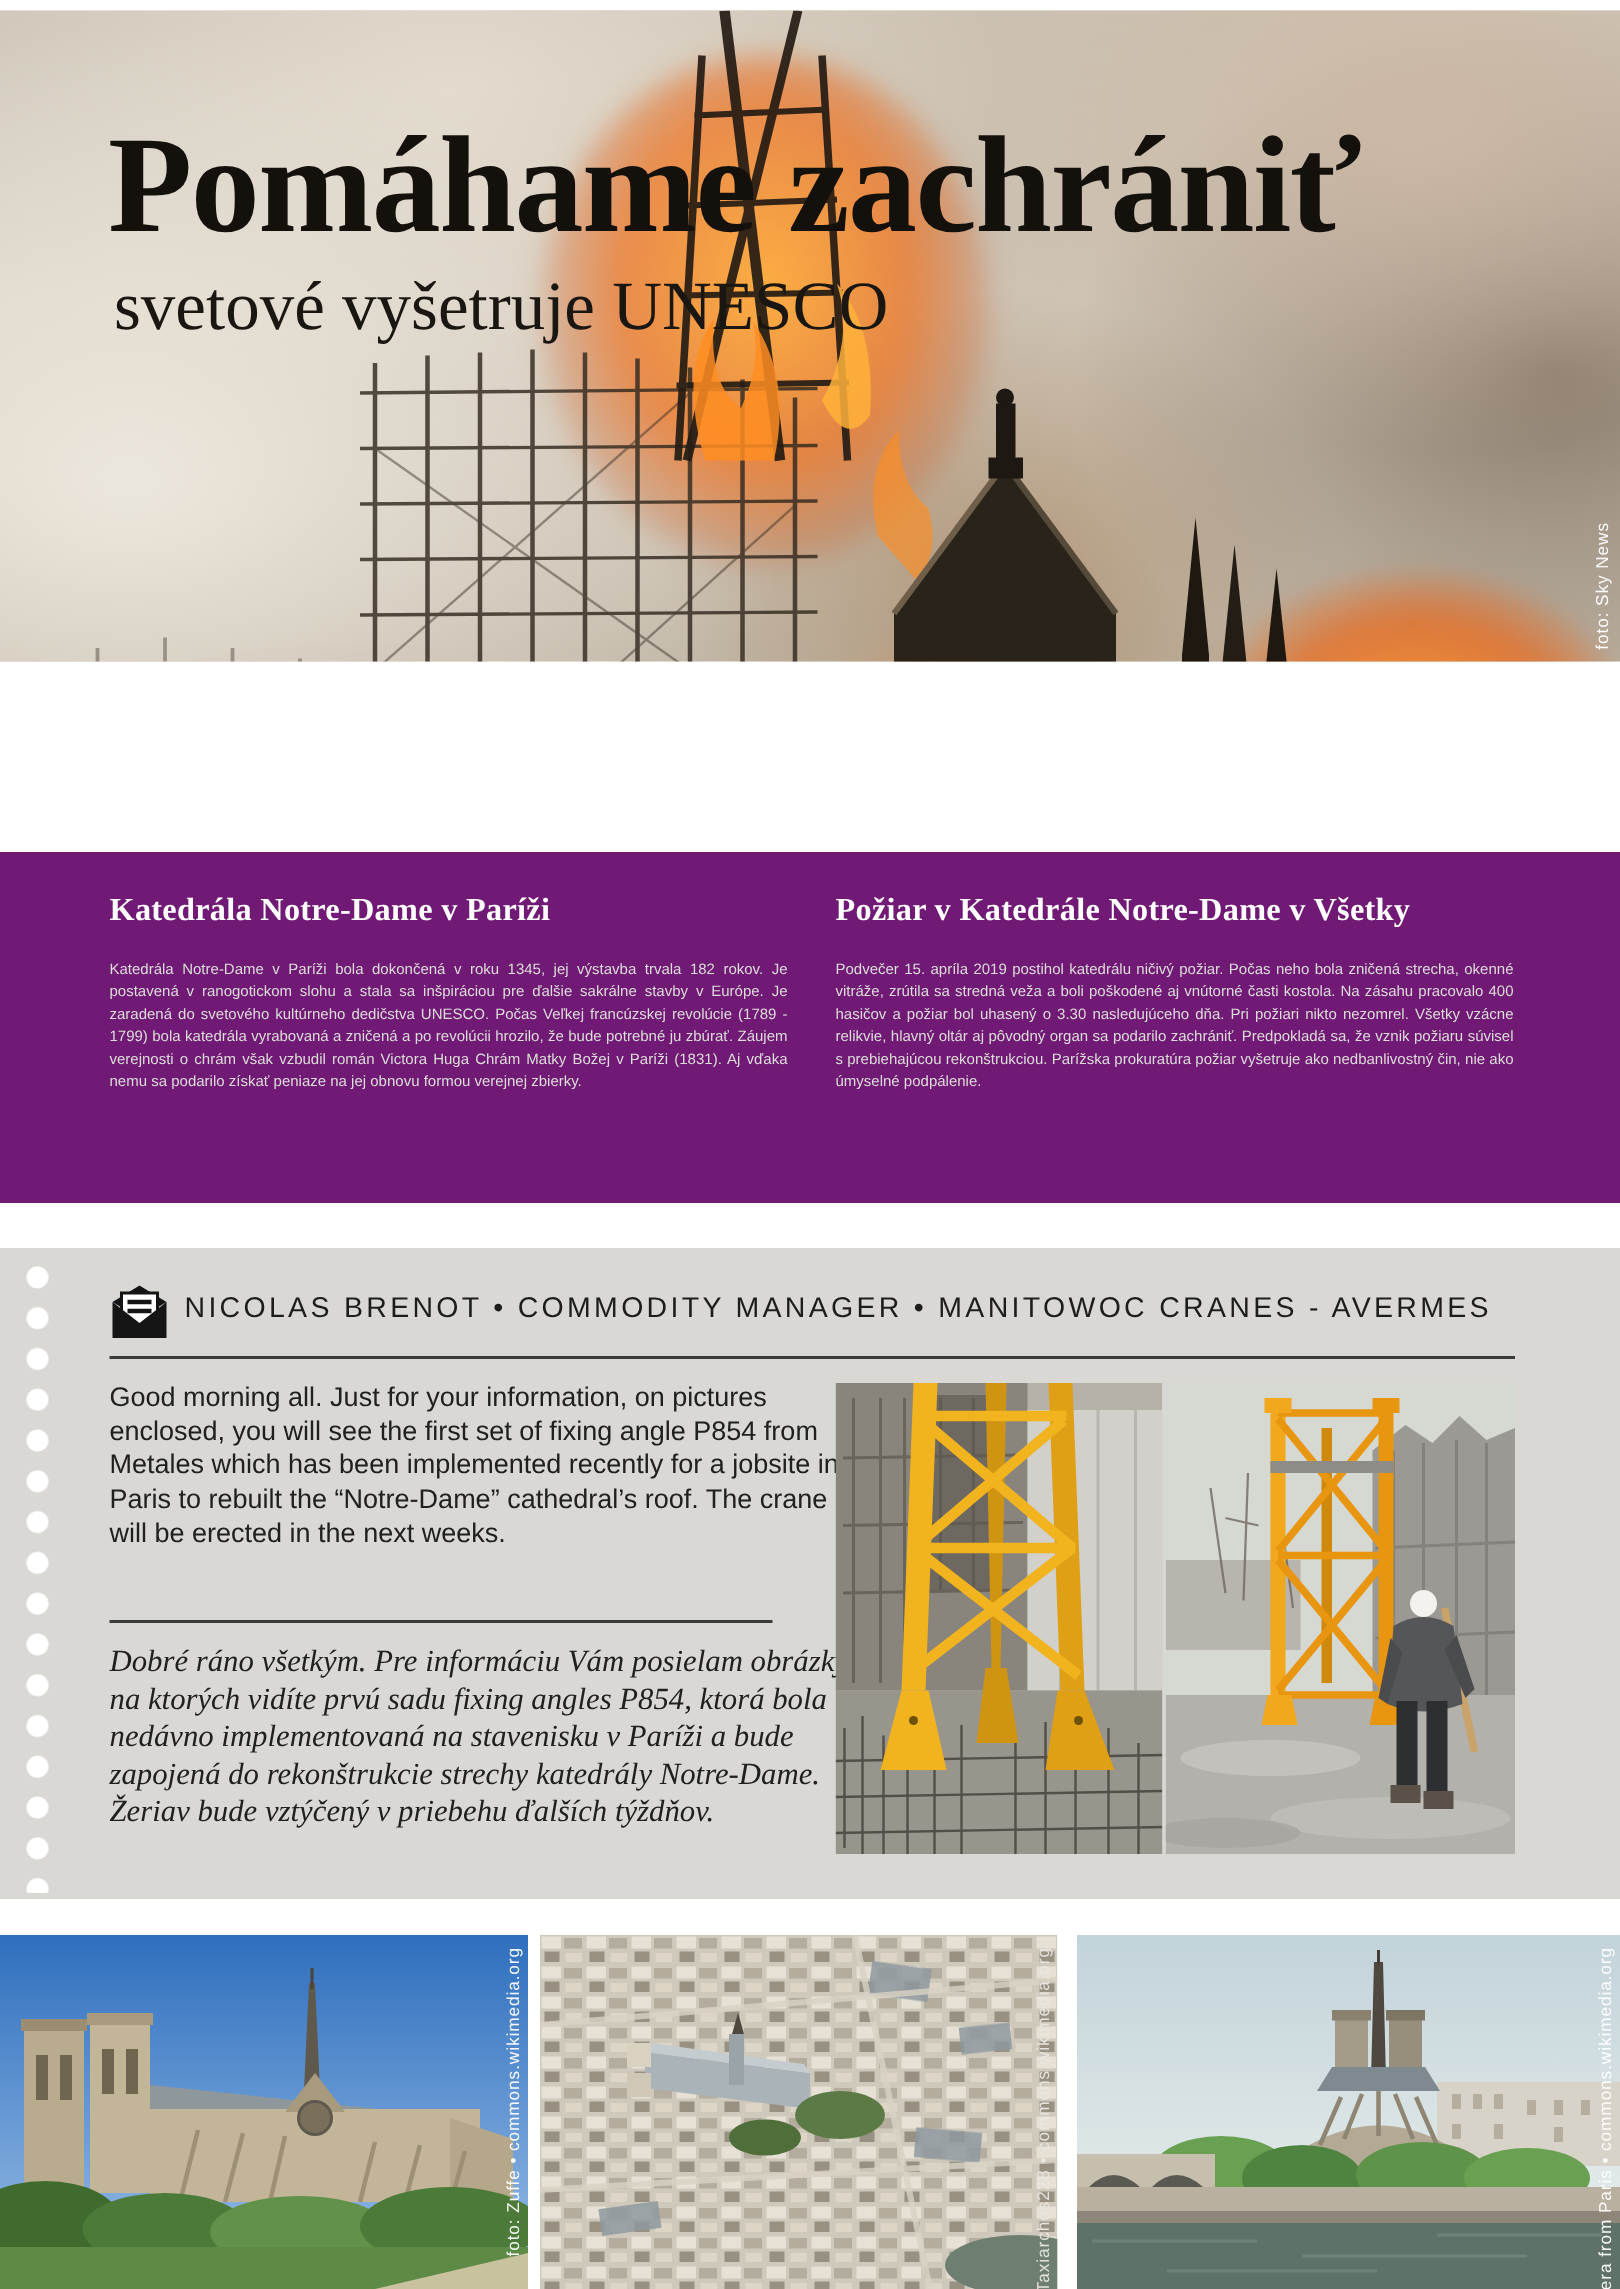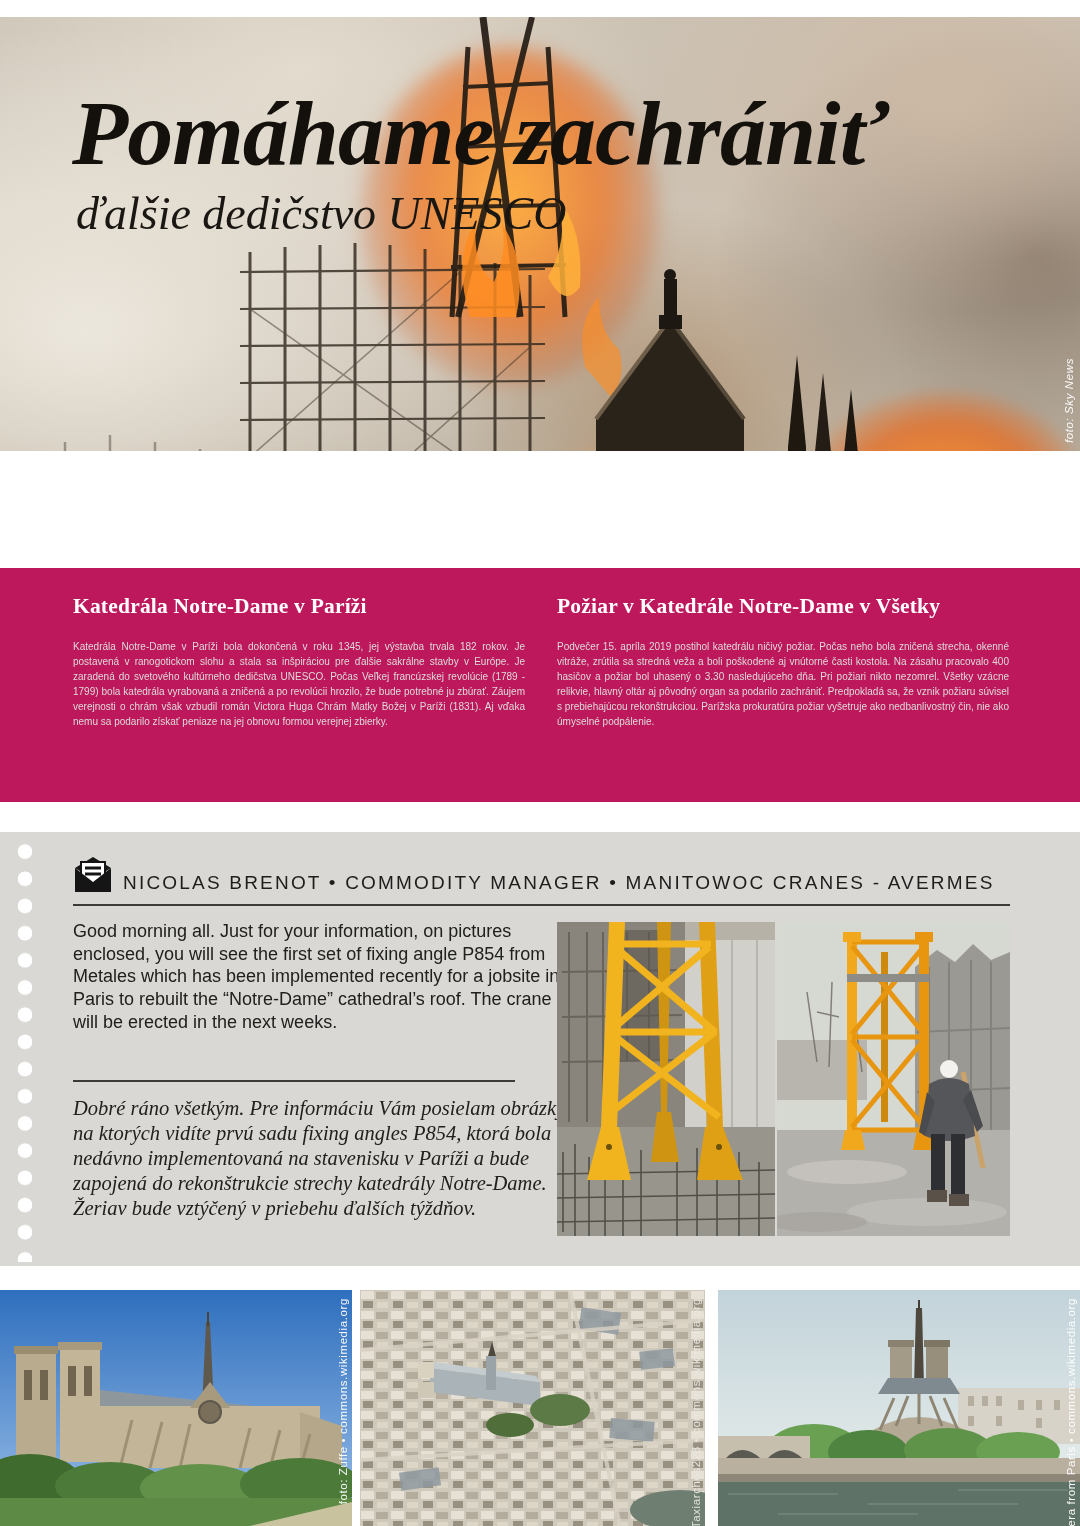--- a/index.html
+++ b/index.html
@@ -2,30 +2,29 @@
 <html><head>
 <meta charset="utf-8">
 <style>
   html,body{margin:0;padding:0;}
   body{
     width:1080px;height:1526px;position:relative;background:#ffffff;
     font-family:"Liberation Sans",sans-serif;overflow:hidden;
   }
   
   .hero{
-    position:absolute;left:0;top:17px;width:1080px;height:434px;overflow:hidden;
+    position:absolute;left:0;top:7px;width:1080px;height:434px;overflow:hidden;
     background:
       radial-gradient(ellipse 420px 300px at 88% 18%, rgba(205,185,165,.95), transparent 72%),
       radial-gradient(ellipse 460px 340px at 96% 55%, rgba(125,108,92,.85), transparent 70%),
       radial-gradient(ellipse 620px 420px at 8% 72%, rgba(238,233,223,.95), transparent 72%),
       radial-gradient(ellipse 520px 300px at 28% 12%, rgba(228,221,208,.92), transparent 70%),
       radial-gradient(ellipse 300px 260px at 62% 88%, rgba(160,120,80,.55), transparent 75%),
       radial-gradient(ellipse 700px 460px at 58% 30%, rgba(202,190,174,.9), transparent 78%),
       linear-gradient(180deg,#cdc5b8 0%,#d8d0c4 45%,#bfb5a5 100%);
-    font-style: italic;
   }
   .fire{position:absolute;border-radius:50%;}
   .fire1{left:360px;top:30px;width:300px;height:340px;filter:blur(9px);
     background:radial-gradient(ellipse at 50% 45%, rgba(255,172,60,.95) 0%, rgba(240,110,25,.7) 45%, rgba(200,80,20,.25) 68%, transparent 80%);}
   .fire2{left:805px;top:375px;width:280px;height:200px;filter:blur(7px);
     background:radial-gradient(ellipse at 50% 55%, rgba(255,150,45,.95) 0%, rgba(235,100,20,.7) 50%, transparent 78%);}
   .fire3{left:30px;top:445px;width:420px;height:140px;filter:blur(13px);
     background:radial-gradient(ellipse, rgba(246,150,58,.55) 0%, transparent 75%);}
   .fire4{left:550px;top:420px;width:140px;height:140px;filter:blur(10px);
     background:radial-gradient(ellipse, rgba(255,132,30,.55) 0%, transparent 75%);}
@@ -38,39 +37,39 @@
   .hero-subtitle{
     position:absolute;left:76px;top:172px;
     font-family:"Liberation Serif",serif;font-size:46px;color:#1a1712;line-height:1.1;white-space:nowrap;
   }
   .vcredit{
     writing-mode:vertical-rl;transform:rotate(180deg);
     font-size:11.5px;color:#ffffff;letter-spacing:.6px;opacity:.95;white-space:nowrap;
   }
   .hero-credit{position:absolute;right:5px;bottom:8px;}
   
-  .band{position:absolute;left:0;top:568px;width:1080px;height:234px;background:#be185d;}
+  .band{position:absolute;left:0;top:568px;width:1080px;height:234px;background:#701a75;}
   .band-col{position:absolute;top:26px;width:452px;}
   .band-col.left{left:73px;}
   .band-col.right{left:557px;}
   .band h2{
     margin:0 0 20px 0;font-family:"Liberation Serif",serif;font-weight:700;
     font-size:21.5px;color:#ffffff;letter-spacing:.2px;
   }
   .band p{
     margin:0;font-size:10px;line-height:1.5;color:#dddcda;text-align:justify;
   }
   
   .panel{position:absolute;left:0;top:832px;width:1080px;height:434px;background:#d9d8d5;}
   .panel-dots{
     position:absolute;left:11px;top:4px;width:28px;height:426px;
     background-image:radial-gradient(circle, #ffffff 7px, rgba(255,255,255,0) 7.6px);
     background-size:28px 27.2px;background-position:center 2px;background-repeat:repeat-y;
   }
-  .email-header{position:absolute;left:72px;top:24px;display:flex;align-items:flex-end;gap:9px;}
+  .email-header{position:absolute;left:72px;top:24px;display:flex;align-items:flex-start;gap:9px;}
   .email-header .hdr-text{
     font-size:19px;letter-spacing:2.2px;color:#1d1d1c;white-space:nowrap;padding-top:6px;
   }
   .header-rule{position:absolute;left:73px;top:72px;width:937px;height:2px;background:#3b3b39;}
   .para-en{
     position:absolute;left:73px;top:88px;width:492px;
     font-family:Liberation Sans, sans-serif;font-size:18px;line-height:1.26;color:#20201e;
   }
   .para-divider{position:absolute;left:73px;top:248px;width:442px;height:2px;background:#3b3b39;}
   .para-sk{
@@ -201,21 +200,21 @@
         <polygon points="1034,470 1041,456 1048,470"></polygon>
       <polygon points="1052,470 1059,456 1066,470"></polygon>
         <polygon points="1070,470 1077,456 1080,462"></polygon>
     </g>
     <rect x="930" y="505" width="150" height="58" fill="#241d15"></rect>
 
     <polygon points="0,522 90,506 180,526 262,540 262,563 0,563" fill="#362d22" opacity="0.92"></polygon>
   </svg>
 
   <div class="hero-title">Pomáhame zachrániť</div>
-  <div class="hero-subtitle">ďalšie dedičstvo UNESCO</div>
+  <div class="hero-subtitle">svetové vyšetruje UNESCO</div>
   <div class="vcredit hero-credit">foto: Sky News</div>
 </div>
 
 <div class="band">
   <div class="band-col left">
     <h2>Katedrála Notre-Dame v Paríži</h2>
     <p>Katedrála Notre-Dame v Paríži bola dokončená v roku 1345, jej výstavba trvala 182 rokov. Je postavená v ranogotickom slohu a stala sa inšpiráciou pre ďalšie sakrálne stavby v Európe. Je zaradená do svetového kultúrneho dedičstva UNESCO. Počas Veľkej francúzskej revolúcie (1789 - 1799) bola katedrála vyrabovaná a zničená a po revolúcii hrozilo, že bude potrebné ju zbúrať. Záujem verejnosti o chrám však vzbudil román Victora Huga Chrám Matky Božej v Paríži (1831). Aj vďaka nemu sa podarilo získať peniaze na jej obnovu formou verejnej zbierky.</p>
   </div>
   <div class="band-col right">
     <h2>Požiar v Katedrále Notre-Dame v Všetky</h2>

